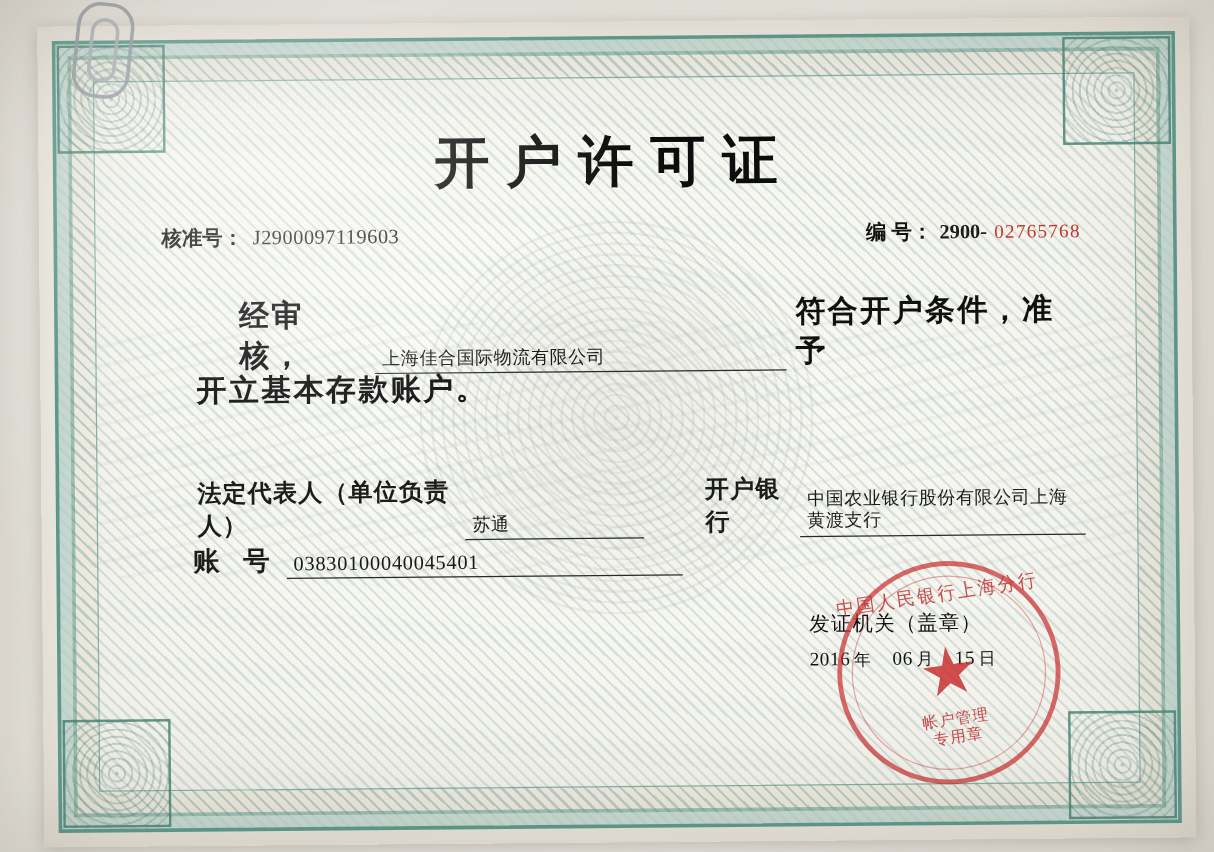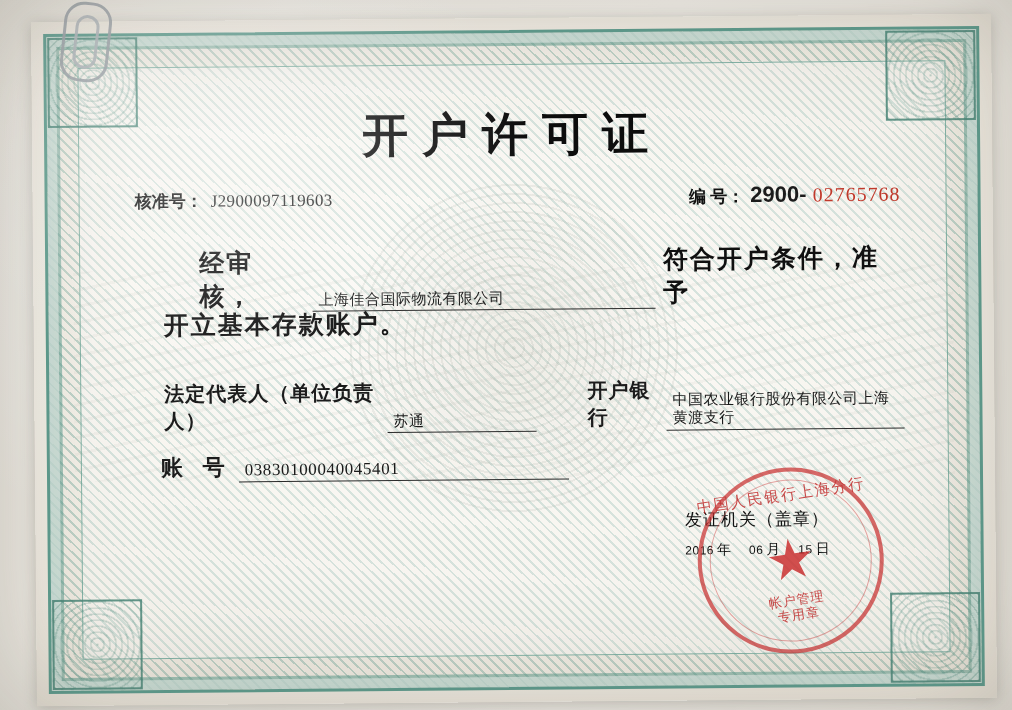--- a/index.html
+++ b/index.html
@@ -137,27 +137,27 @@
   }
   .approval-left { display: flex; align-items: baseline; gap: 8px; }
   .approval-no {
     font-family: "Liberation Serif", serif;
     font-size: 17px;
     color: #222;
     letter-spacing: 0.4px;
   }
   .approval-right { display: flex; align-items: baseline; gap: 6px; }
   .serial-prefix {
-    font-family: Liberation Sans, sans-serif;
-    font-weight: bold;
-    font-size: 22px;
+    font-family: Liberation Serif, serif;
+    font-weight: bold;
+    font-size: 17px;
   }
   .serial-red {
     font-family: "Liberation Serif", serif;
-    font-size: 20px;
+    font-size: 16px;
     color: #c0392b;
     letter-spacing: 1px;
   }
 
   .body-line {
     position: absolute;
     display: flex;
     align-items: flex-end;
     font-family: "DejaVu Serif", serif;
     font-weight: bold;
@@ -197,21 +197,21 @@
     right: 20px;
     display: flex;
     align-items: flex-end;
     font-family: "DejaVu Serif", serif;
     font-weight: bold;
     font-size: 20px;
     letter-spacing: 1px;
   }
   #slot-rep { width: 170px; margin-left: 4px; }
   #rep-gap { width: 54px; }
-  #bank-label { margin-left: 4px; }
+  #bank-label { margin-left: 4px; margin-top: 17px; }
   #slot-bank {
     width: 272px;
     margin-left: 6px;
     min-height: 46px;
     align-items: flex-end;
   }
   #slot-bank .fill-text {
     white-space: normal;
     text-align: left;
     width: 100%;
@@ -242,22 +242,22 @@
     color: #111;
   }
   #issuer-label { letter-spacing: 1px; margin-bottom: 10px; }
   #issue-date {
     display: flex;
     align-items: baseline;
     gap: 3px;
     font-size: 16px;
   }
   #issue-date .num {
-    font-family: Liberation Sans, sans-serif;
-    font-size: 12px;
+    font-family: Liberation Serif, serif;
+    font-size: 16px;
     letter-spacing: 0.5px;
   }
   #issue-date .unit { font-size: 14px; }
   .date-spacer { display: inline-block; width: 12px; }
 
   
   #seal {
     position: absolute;
     right: 42px;
     top: 392px;

